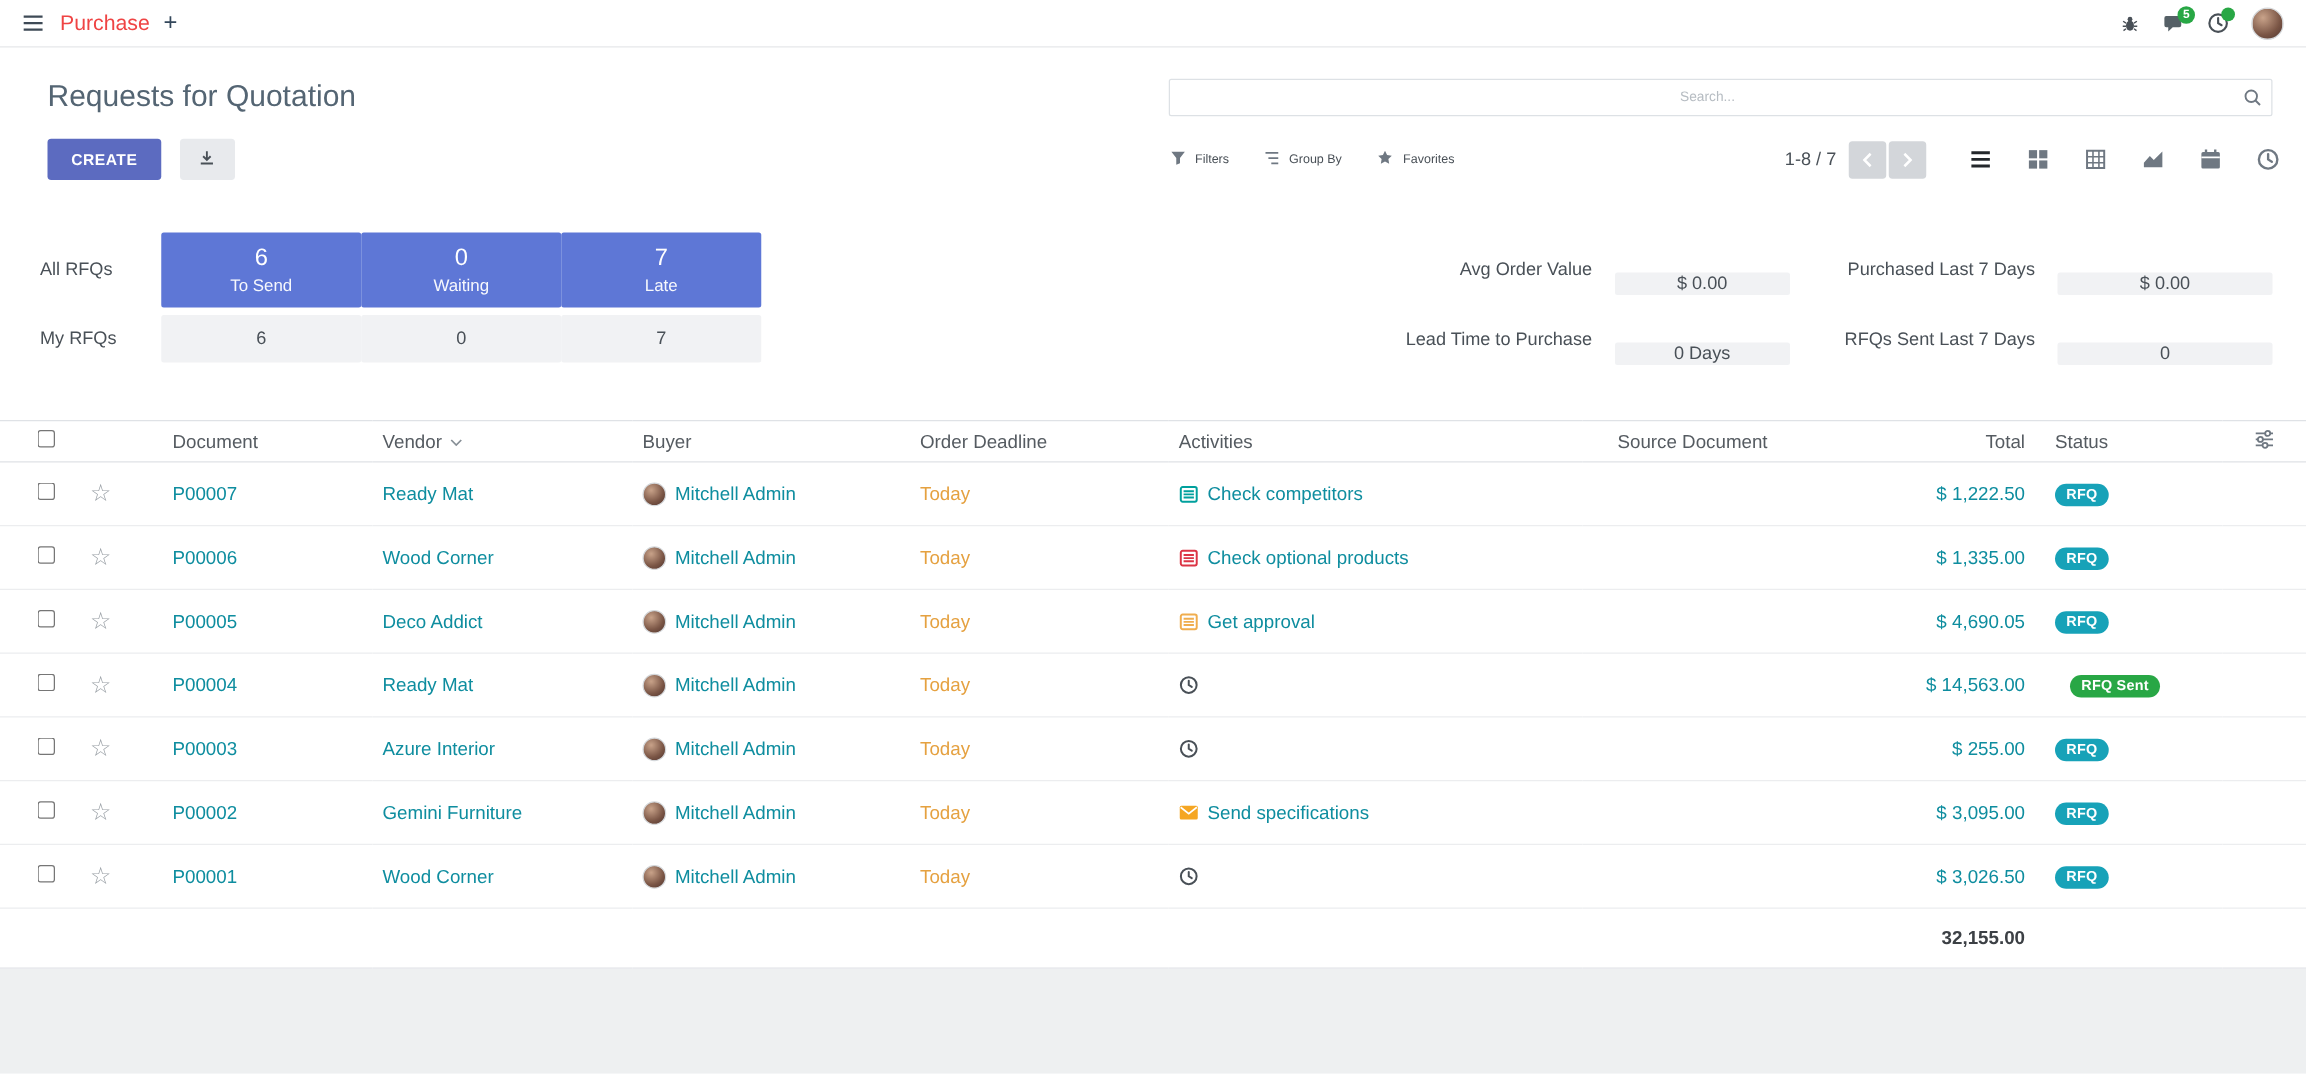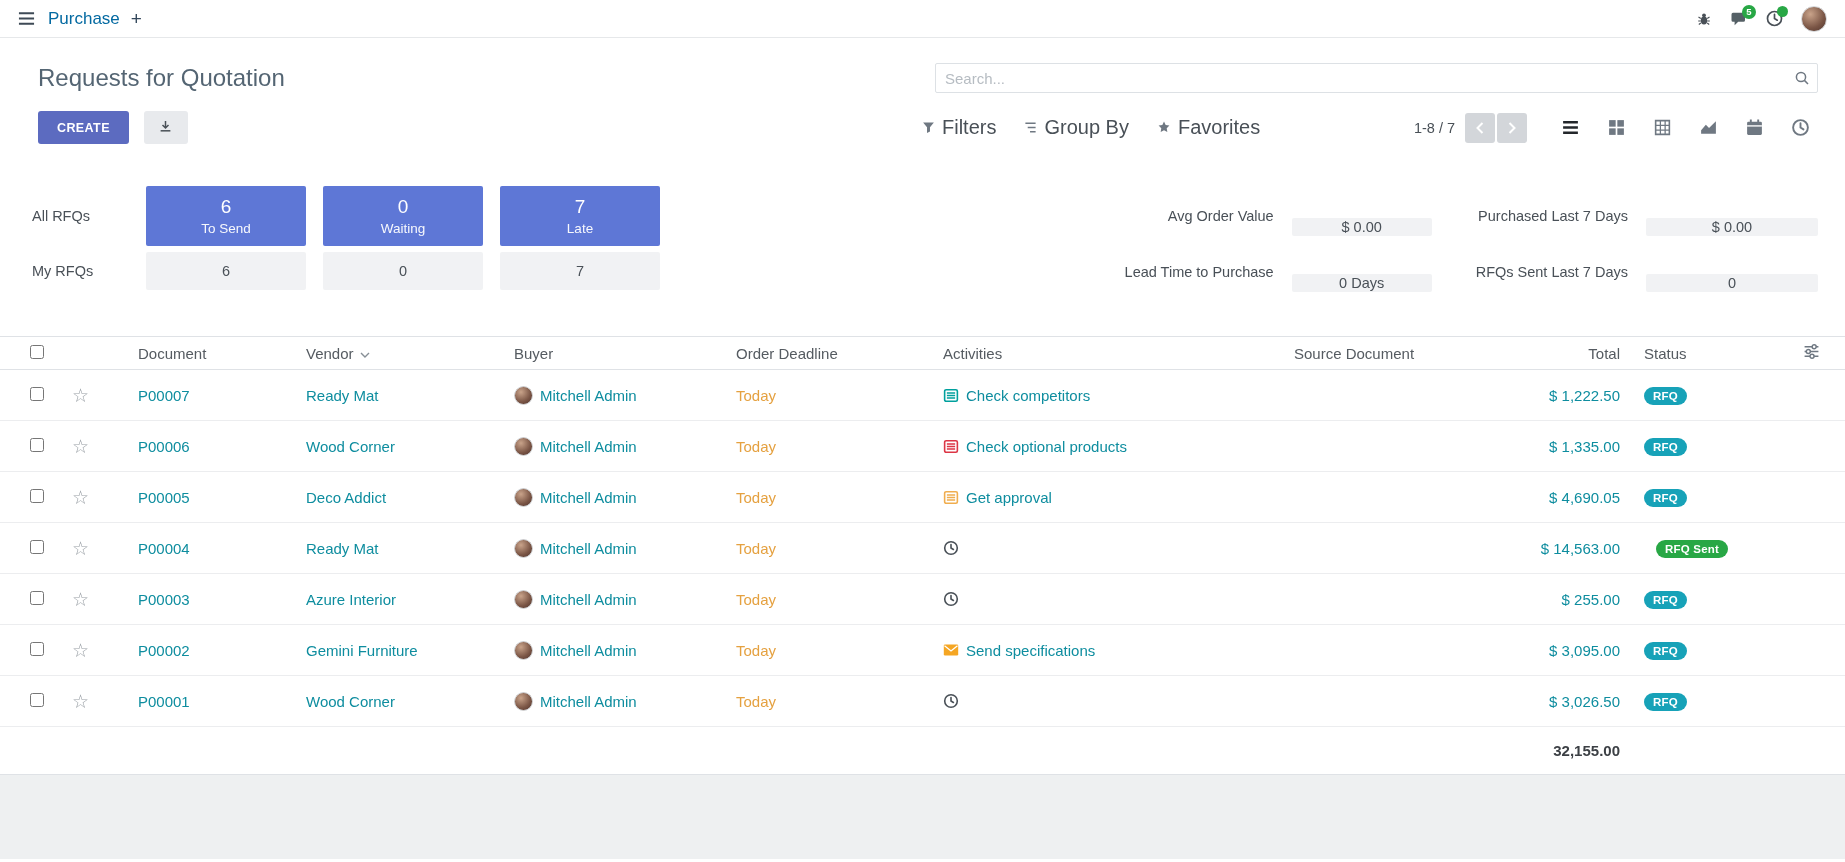--- a/index.html
+++ b/index.html
@@ -6,64 +6,64 @@
   html,body { width:1845px; height:862px; }
   body {
     font-family: "Liberation Sans", sans-serif;
     color:#495057; background:#fff; overflow:hidden;
     display:flex; flex-direction:column;
   }
   
   .navbar { height:38px; flex:none; display:flex; align-items:center; gap:13px;
             padding:0 18px; background:#fff; border-bottom:1px solid #e6e8ea; }
   .nav-icon-btn { display:inline-flex; align-items:center; justify-content:center; cursor:pointer; }
-  .app-name { font-size:17px; color:#0369a1; font-weight:500; cursor:pointer; }
+  .app-name { font-size:17px; color:#ef4444; font-weight:500; cursor:pointer; }
   .nav-plus { font-size:19px; color:#33475b; cursor:pointer; line-height:1; margin-left:-2px; }
   .nav-right { margin-left:auto; display:flex; align-items:center; gap:18px; }
   .icon-wrap { position:relative; display:inline-flex; }
   .badge-count { position:absolute; top:-6px; right:-8px; min-width:14px; height:14px;
                  padding:0 3px; border-radius:8px; background:var(--nav-badge-green,#28a745);
                  color:#fff; font-size:9.5px; font-weight:700; display:flex;
                  align-items:center; justify-content:center; }
   .badge-dot { position:absolute; top:-4px; right:-5px; width:11px; height:11px;
                border-radius:50%; background:var(--nav-badge-green,#28a745); }
   .avatar-lg { width:26px; height:26px; border-radius:50%; border:1px solid #d4d7da;
                background: radial-gradient(circle at 35% 30%, #c9a38a, #7a5545 60%, #4e342e); cursor:pointer; }
   
   .cp-row1 { display:flex; align-items:center; padding:25px 27px 0 38px; }
   .page-title { font-size:24px; font-weight:400; color:#546573; }
   .search-box { margin-left:auto; position:relative; width:883px; height:30px;
                 border:1px solid #dde1e5; border-radius:2px; background:#fff; }
   .search-box input { width:100%; height:100%; border:none; outline:none; padding:0 30px 0 9px;
-                      font-size:15px; color:#ef4444; font-family:inherit; background:transparent; }
+                      font-size:11px; color:#ef4444; font-family:inherit; background:transparent;text-align:center; }
   .search-box input::placeholder { color:#b6bcc2; }
   .search-glass { position:absolute; right:7px; top:6px; cursor:pointer; }
-  .cp-row2 { display:flex; padding:18px 35px 0 38px; }
+  .cp-row2 { display:flex; padding:18px 21px 0 38px; }
   .btn-create { background:var(--primary,#5c6bc0); color:#fff; border:none; border-radius:3px;
                 height:33px; padding:0 19px; font-size:12.5px; font-weight:600; letter-spacing:.4px;
                 font-family:inherit; cursor:pointer; }
   .btn-export { margin-left:15px; background:#e8eaed; border:none; border-radius:3px; height:33px;
                 width:44px; display:inline-flex; align-items:center; justify-content:center; cursor:pointer; }
   .cp-right { margin-left:auto; width:888px; display:flex; align-items:center; }
   .filter-group { display:flex; align-items:center; gap:28px; }
-  .filter-item { display:inline-flex; align-items:center; gap:7px; font-size:20px;
+  .filter-item { display:inline-flex; align-items:center; gap:7px; font-size:10px;
                  color:#495057; cursor:pointer; }
   .pager { margin-left:auto; display:flex; align-items:center; gap:10px; }
   .pager-text { font-size:14.5px; color:#495057; }
   .pager-btns { display:flex; gap:2px; }
   .pager-btn { width:30px; height:30px; background:#d3d6da; border:none; border-radius:3px;
                display:inline-flex; align-items:center; justify-content:center; cursor:pointer; }
   .view-switcher { display:flex; align-items:center; gap:27px; margin-left:34px; }
   .vs-icon { color:#6f7882; cursor:pointer; display:inline-flex; }
   .vs-icon.active { color:#23272b; }
   
   .dashboard { display:flex; justify-content:space-between; align-items:flex-start;
                padding:0 27px 0 32px; margin-top:42px; }
   .dash-left { display:grid; grid-template-columns:97px 160px 160px 160px;
-               grid-template-rows:60px 38px; gap:6px 17px; }
+               grid-template-rows:60px 38px; gap:6px 0; }
   .dash-label { display:flex; align-items:center; font-size:14.5px; color:#495057; }
   .tile-blue { background:var(--tile-blue,#5e77d6); color:#fff; border-radius:2px; cursor:pointer;
                display:flex; flex-direction:column; align-items:center; justify-content:center; gap:3px; }
   .tile-blue .num { font-size:19px; font-weight:500; }
   .tile-blue .lbl { font-size:13.5px; opacity:.95; }
   .tile-gray { background:#f1f2f4; color:#495057; border-radius:2px; cursor:pointer;
                display:flex; align-items:center; justify-content:center; font-size:14.5px; }
   .dash-right { display:flex; gap:44px; margin-top:10px; }
   .stat-grid { display:grid; grid-template-rows:40px 40px; row-gap:16px; column-gap:18px; }
   .stat-grid.a { grid-template-columns:auto 140px; }

